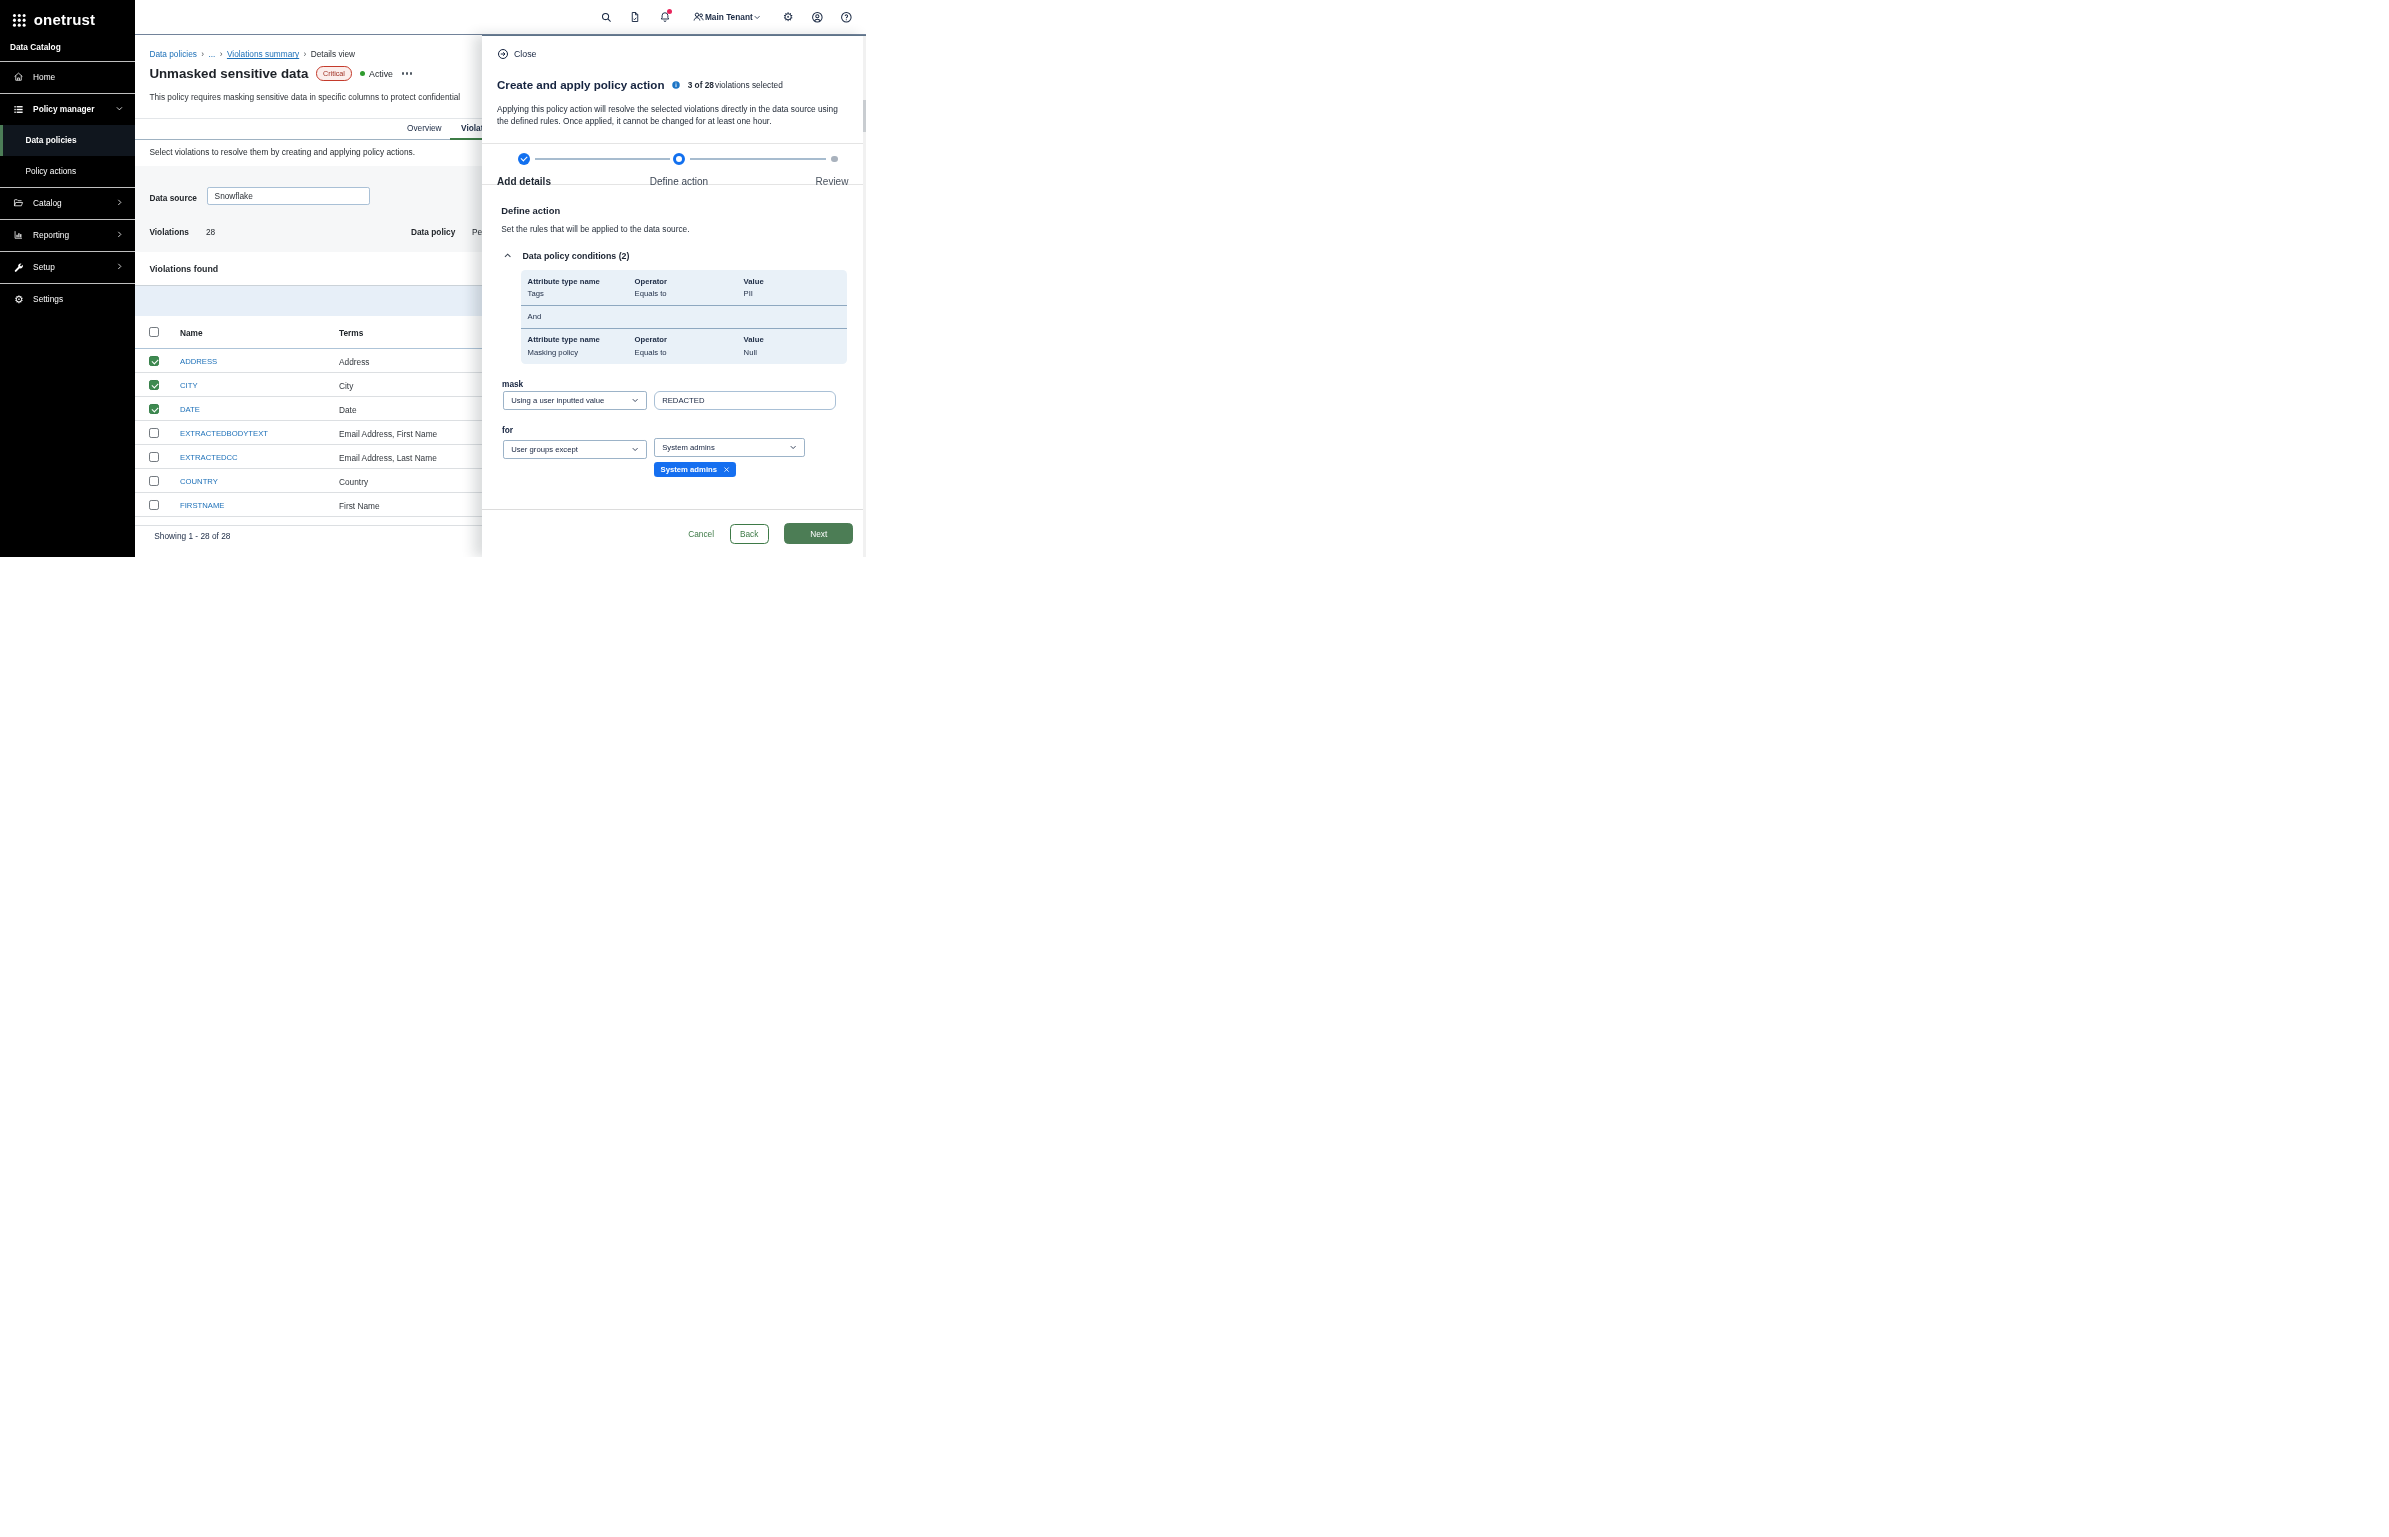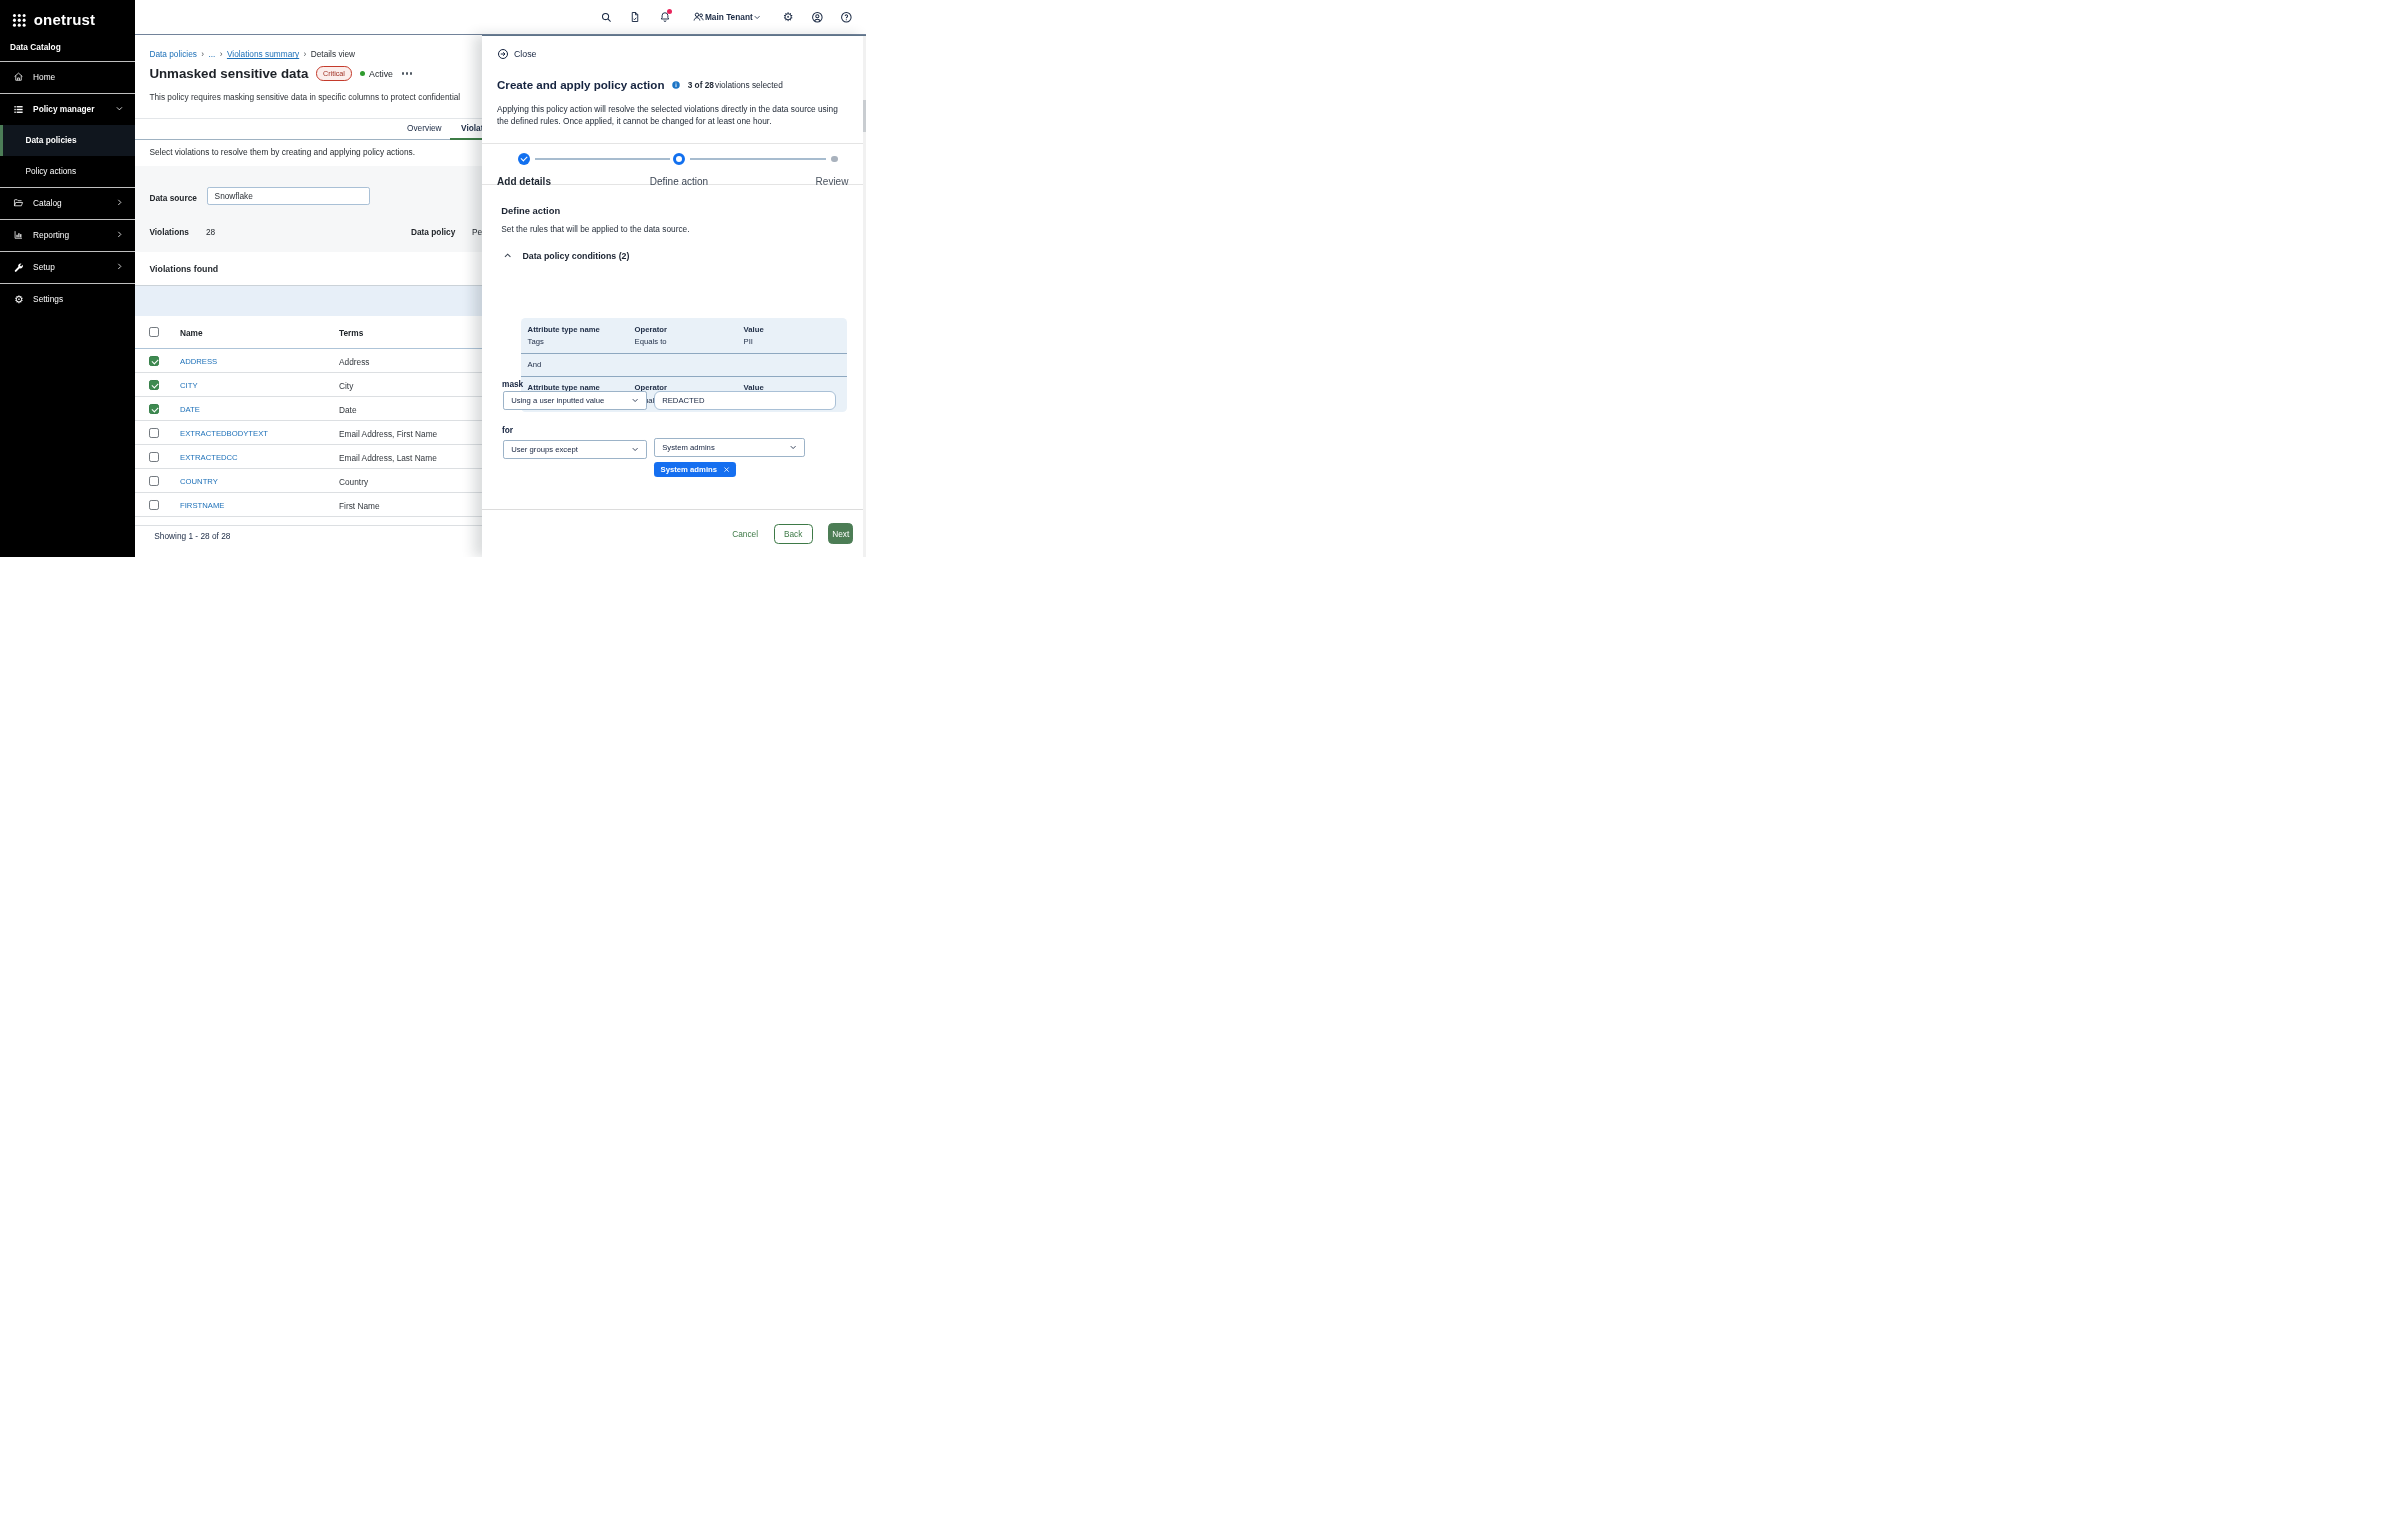--- a/index.html
+++ b/index.html
@@ -91,39 +91,39 @@
   .dot-done { position:absolute; left:36px; top:8.8px; width:12px; height:12px; border-radius:50%; background:#1270EF; }
   .dot-done::after { content:""; display:block; width:5px; height:2.8px; border-left:1.4px solid #fff; border-bottom:1.4px solid #fff; transform:rotate(-45deg); margin:3.3px 0 0 2.8px; }
   .dot-current { position:absolute; left:191px; top:8.8px; width:12px; height:12px; border-radius:50%; background:#fff; border:3.3px solid #1270EF; }
   .dot-future { position:absolute; left:349px; top:11.6px; width:6.6px; height:6.6px; border-radius:50%; background:#A9B2BD; }
   .step-label { position:absolute; top:32px; transform:translateX(-50%); font-size:10px; color:#3c4654; white-space:nowrap; }
   .stl1 { left:42px; font-weight:bold; color:#1d2530; } .stl2 { left:197px; } .stl3 { left:350px; color:#4a535f; }
   .define-h { position:absolute; left:19.3px; top:169px; font-size:9.4px; font-weight:bold; color:#1a2230; }
   .define-sub { position:absolute; left:19.3px; top:188px; font-size:8.3px; color:#262f3b; }
   .cond-row { position:absolute; left:21px; top:215px; display:flex; align-items:flex-start; gap:10px; cursor:pointer; }
   .cond-heading { font-size:8.8px; font-weight:bold; color:#1a2230; }
-  .cond-box { position:absolute; left:39px; top:234px; width:326px; height:94px; background:#E9F1F8; border-radius:4.4px; overflow:hidden; font-size:7.7px; color:#1E2C45;margin-top:48px; }
+  .cond-box { position:absolute; left:39px; top:234px; width:326px; height:94px; background:#E9F1F8; border-radius:4.4px; overflow:hidden; font-size:7.7px; color:#1E2C45; }
   .czone { padding:5.5px 6.6px 0; height:35px; }
   .crow { display:grid; grid-template-columns:107px 109px 1fr; line-height:12.7px; }
   .crow.hdr { font-weight:bold; }
   .cand { height:22.6px; border-top:1.1px solid #8EA8C0; padding:5px 6.6px 0; line-height:12.7px; }
   .czone.z3 { border-top:1.1px solid #8EA8C0; height:36px; }
   .field-label { position:absolute; left:20px; font-size:8.3px; font-weight:bold; color:#15233F; }
   .mask-label { top:343px; } .for-label { top:389px; }
   .dropdown { position:absolute; height:19px; border:0.6px solid #9CB3C8; border-radius:2.2px; background:#fff; display:flex; align-items:center; justify-content:space-between; padding:0 7.2px; font-size:7.7px; color:#15233F; cursor:pointer; }
   .dd-mask { left:21px; top:355px; width:144px; }
   .in-mask { position:absolute; left:172px; top:355px; width:182px; height:19px; border:0.6px solid #A9C0D6; border-radius:6px; font-size:7.7px; color:#15233F; padding:0 7.2px; font-family:"Liberation Sans",sans-serif; }
   .dd-for1 { left:21px; top:404px; width:144px; }
   .dd-for2 { left:172px; top:402px; width:151px; }
   .chip { position:absolute; left:172px; top:426px; height:15px; background:#156FF0; border-radius:3.3px; color:#fff; font-size:7.7px; font-weight:bold; display:flex; align-items:center; gap:5.5px; padding:0 6.6px; cursor:pointer; }
   .chip svg { cursor:pointer; }
   .panel-footer { position:absolute; left:0; right:0; top:473px; bottom:0; border-top:0.6px solid #DCDCDC; display:flex; align-items:center; justify-content:flex-end; gap:15.5px; padding-right:12.7px; }
   .btn-cancel { background:none; border:none; color:#3E7A47; font-size:8.3px; cursor:pointer; font-family:"Liberation Sans",sans-serif; }
   .btn-back { background:#fff; border:0.8px solid #3E7A47; color:#3E7A47; font-size:8.3px; height:20px; padding:0 9.4px; border-radius:4.4px; cursor:pointer; font-family:"Liberation Sans",sans-serif; }
-  .btn-next { background:#4C7D55; border:0.6px solid #4C7D55; color:#fff; font-size:8.3px; height:21px; padding:0 3px; border-radius:4.4px; cursor:pointer; font-family:"Liberation Sans",sans-serif; }
+  .btn-next { background:#4C7D55; border:0.6px solid #4C7D55; color:#fff; font-size:8.3px; height:21px; padding:0 25px; border-radius:4.4px; cursor:pointer; font-family:"Liberation Sans",sans-serif; }
   .panel-scroll { position:absolute; right:0; top:0; bottom:0; width:3.3px; background:#F1F1F1; }
   .panel-thumb { position:absolute; right:0; top:64px; width:3.3px; height:32px; background:#C9CDD1; }
 </style>
 </head>
 <body>
 
 <div class="app">
 
   <aside class="sidebar">
     <div class="logo-row">

